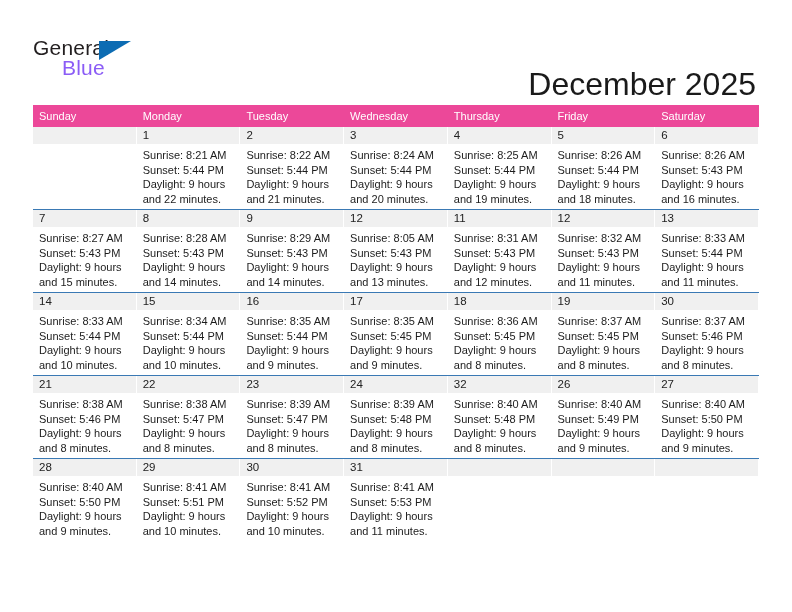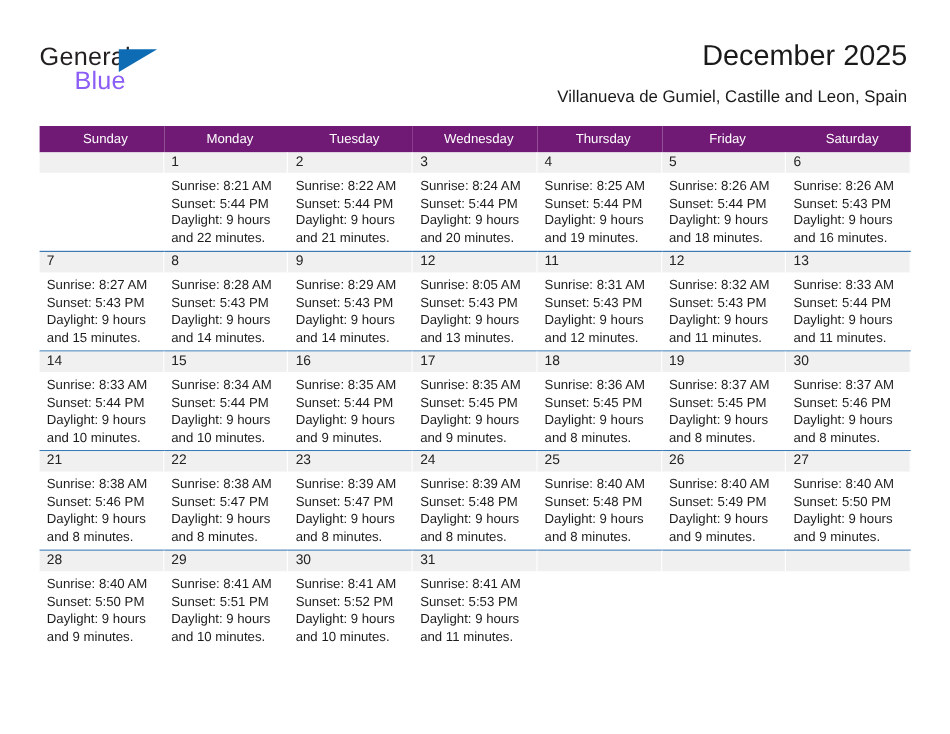--- a/index.html
+++ b/index.html
@@ -63,48 +63,49 @@
     color: #8b5cf6;
     font-family: "Liberation Sans", sans-serif;
   }
   .title-block {
     position: absolute;
     right: 36px;
     top: 30px;
     text-align: right;
   }
   .cal-title {
-    font-size: 24px;
+    font-size: 32px;
     color: #1a1a1a;
     line-height: 34px;
     white-space: nowrap;
+    margin-top: 37px;
   }
   .cal-subtitle {
     font-size: 14px;
     color: #1a1a1a;
     line-height: 20px;
     margin-top: 6px;
     white-space: nowrap;
   }
 
   
   .calendar {
     position: absolute;
     left: 33px;
     top: 105px;
     width: 726px;
     border-collapse: collapse;
     table-layout: fixed;
   }
   .calendar th {
-    background: #701a75;
+    background: #ec4899;
     color: #ffffff;
     font-size: 11px;
     font-weight: normal;
-    text-align: center;
+    text-align: left;
     padding: 5px 0 5px 6px;
     height: 11px;
     border: none;
   }
   .calendar td {
     vertical-align: top;
     padding: 0;
     border: none;
   }
   tr.week-row > td {
@@ -451,21 +452,21 @@
               <div class="details">
                 <div>Sunrise: 8:39 AM</div>
                 <div>Sunset: 5:48 PM</div>
                 <div>Daylight: 9 hours</div>
                 <div>and 8 minutes.</div>
               </div>
             </div>
           </td>
           <td>
             <div class="cell">
-              <div class="daynum-band">25</div>
+              <div class="daynum-band">32</div>
               <div class="details">
                 <div>Sunrise: 8:40 AM</div>
                 <div>Sunset: 5:48 PM</div>
                 <div>Daylight: 9 hours</div>
                 <div>and 8 minutes.</div>
               </div>
             </div>
           </td>
           <td>
             <div class="cell">

